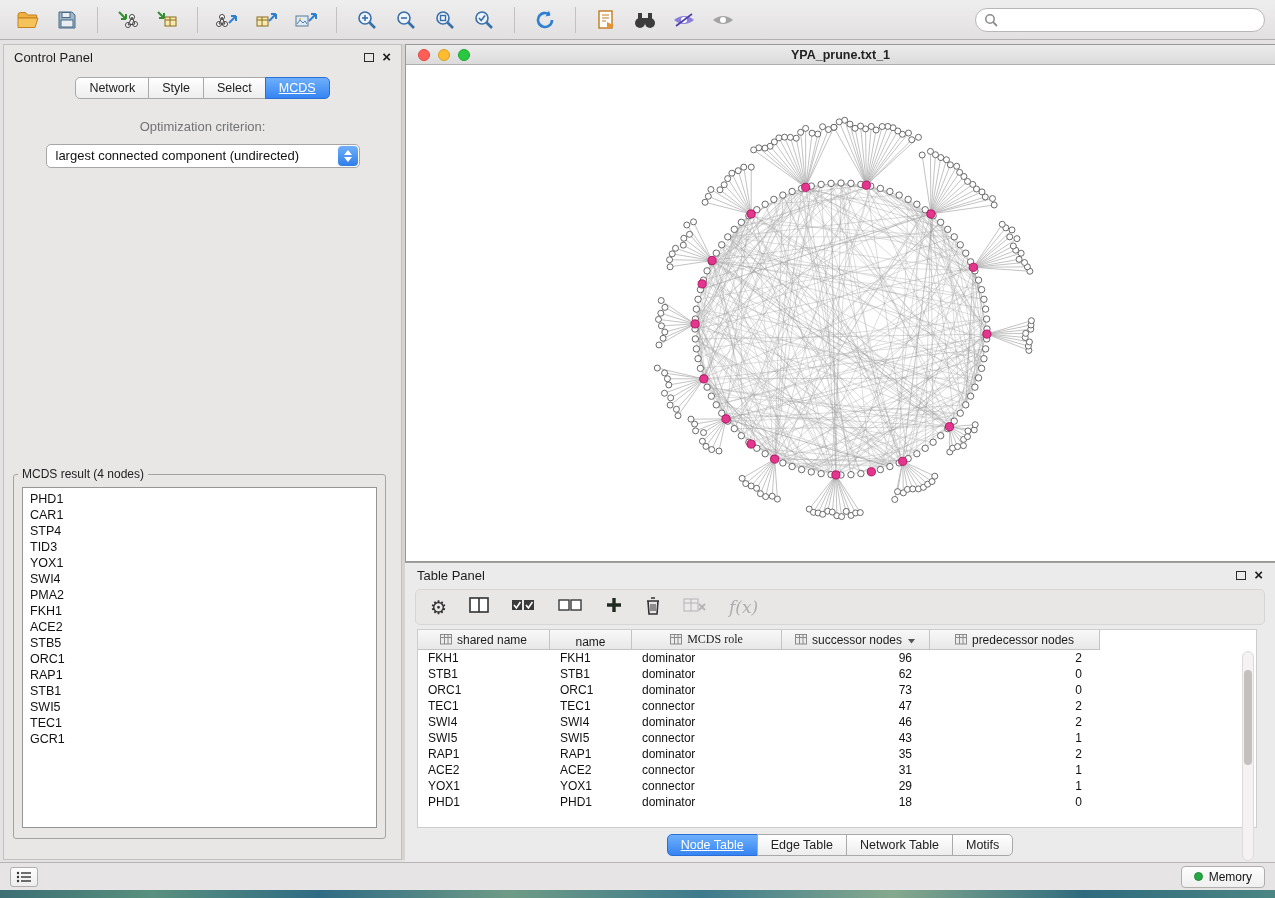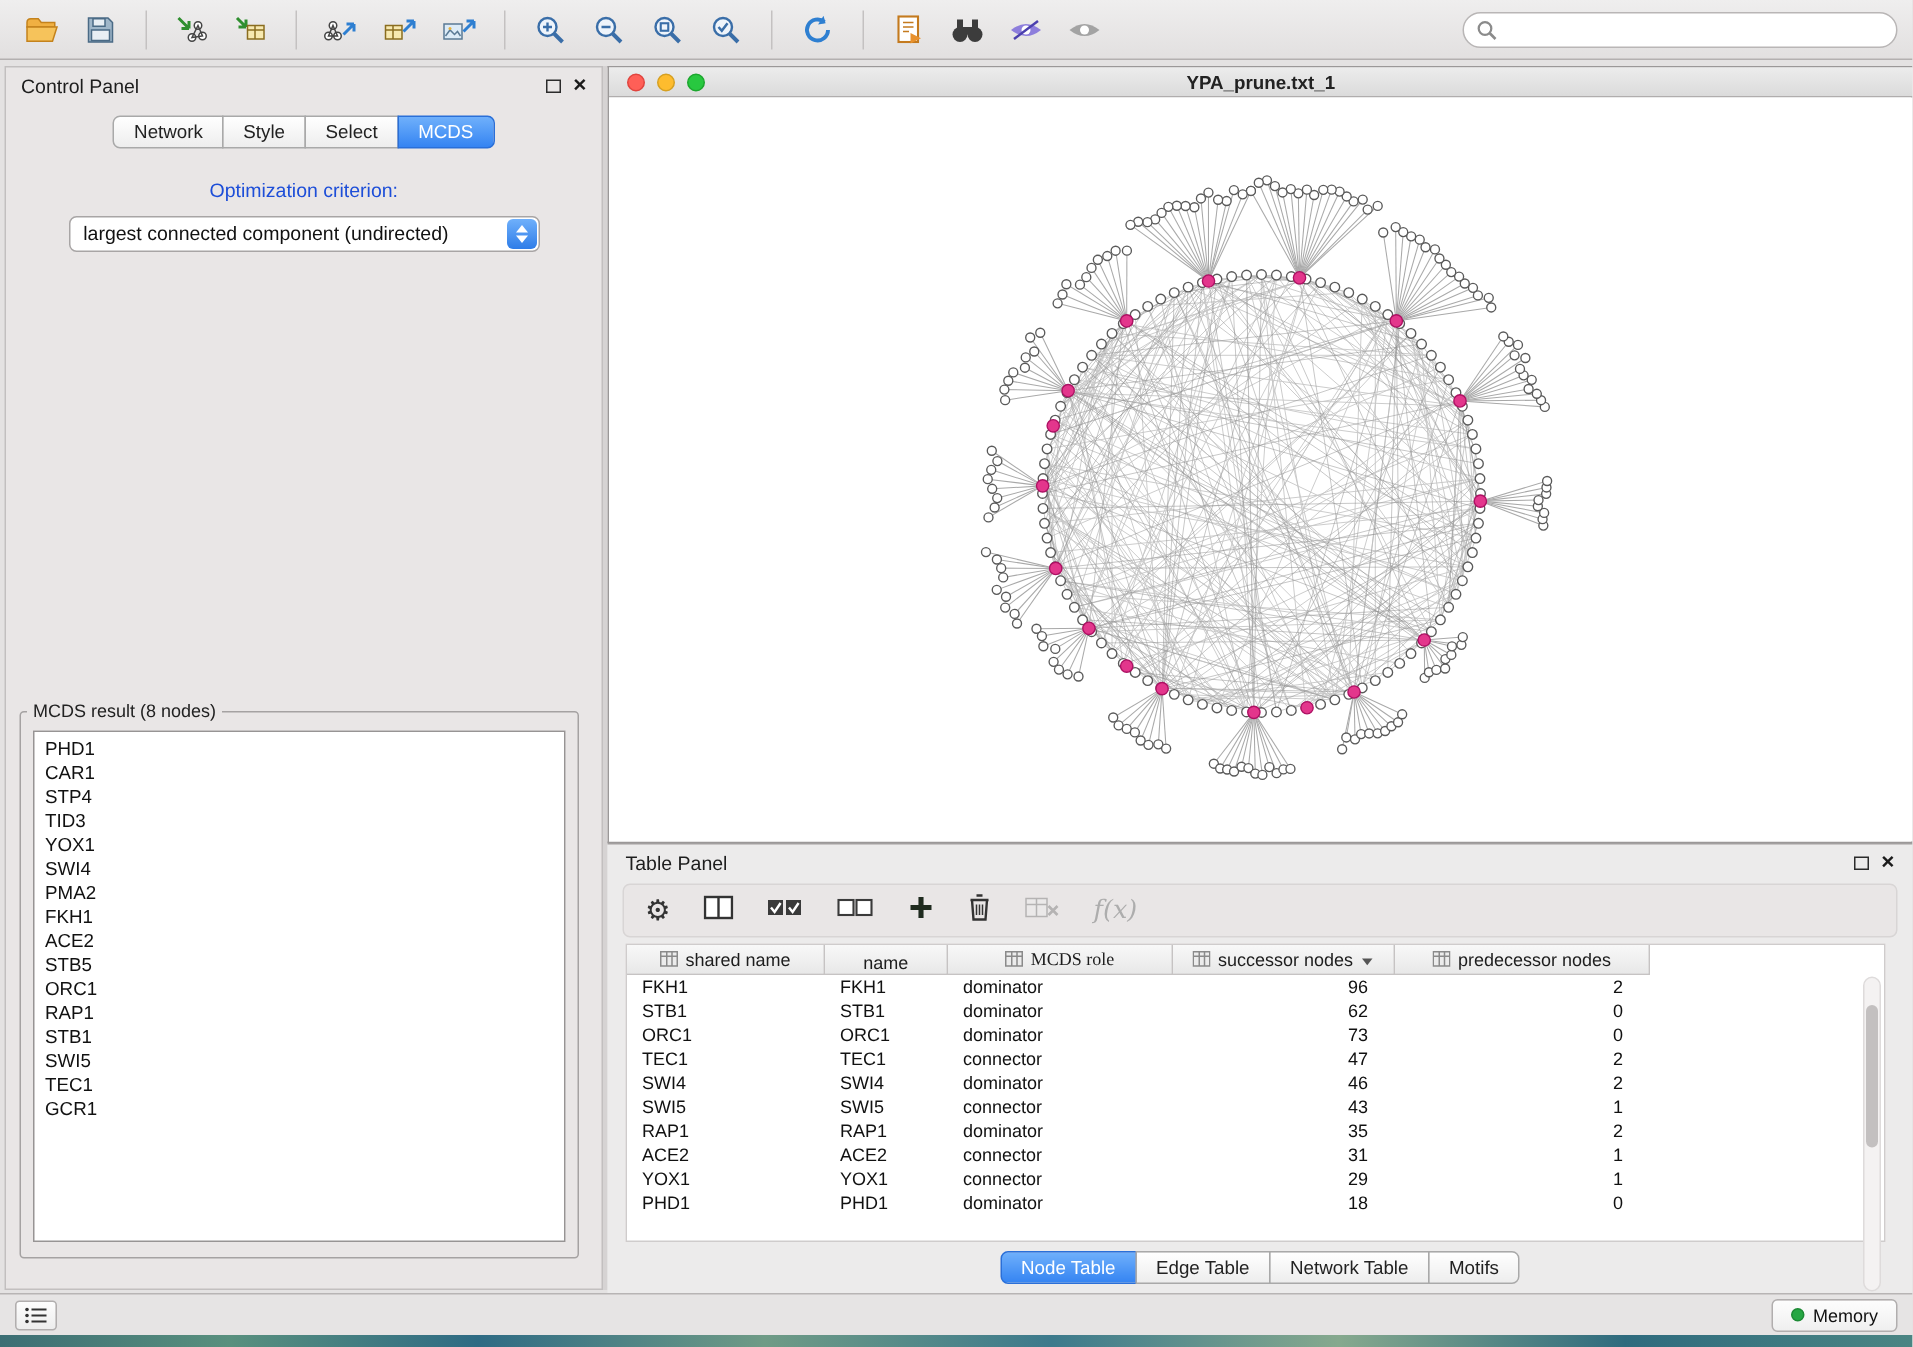--- a/index.html
+++ b/index.html
@@ -25,22 +25,22 @@
   .panel-header { height:24px; display:flex; align-items:center; padding:0 10px; gap:8px; }
   .panel-title { font-size:13px; color:#1d1d1d; }
   .panel-header .spacer { flex:1; }
   .float-icon { width:10px; height:9px; border:1.5px solid #2b2b2b; display:inline-block; }
   .close-x { font-size:15px; font-weight:bold; color:#1b1b1b; line-height:10px; }
   .segbar { display:flex; width:fit-content; margin:8px auto 0; }
   .seg { padding:3px 13px; background:linear-gradient(#ffffff,#ededed);
     border:1px solid #a9a9a9; font-size:12.5px; color:#222; margin-left:-1px; white-space:nowrap; }
   .seg:first-child { border-radius:5px 0 0 5px; margin-left:0; }
   .seg:last-child { border-radius:0 5px 5px 0; }
-  .seg.active { background:linear-gradient(#6fb0fb,#3584f2); color:#fff; border-color:#2a6fd8; }
-  .opt-label { text-align:center; font-size:13px; color:#1d4ed8; margin-top:20px; }
+  .seg.active { background:linear-gradient(#6fb0fb,#3584f2); color:#fff; border-color:#2a6fd8;text-decoration:underline; }
+  .opt-label { text-align:center; font-size:13px; color:#737373; margin-top:20px; }
   .dropdown { position:relative; width:314px; height:24px; margin:10px auto 0;
     background:#fff; border:1px solid #a8a5a5; border-radius:5px; }
   .dropdown .val { font-size:13px; line-height:22px; padding-left:9px; color:#111;
     white-space:nowrap; overflow:hidden; }
   .stepper { position:absolute; right:1px; top:1px; width:20px; height:20px;
     background:linear-gradient(#6fb0fb,#2f7de8); border-radius:4px;
     display:flex; align-items:center; justify-content:center; }
   .btn-row { display:flex; justify-content:center; gap:14px; margin-top:14px; }
   .mac-btn { background:linear-gradient(#ffffff,#efefef); border:1px solid #ada9a9;
     border-radius:5px; font-size:13px; color:#111; padding:3px 15px;
@@ -265,21 +265,21 @@
     <div class="dropdown">
       <div class="val">largest connected component (undirected)</div>
       <div class="stepper">
         <svg width="10" height="14">
             <polygon points="5,1 9,6 1,6" fill="#fff"></polygon>
             <polygon points="1,8 9,8 5,13" fill="#fff"></polygon>
           </svg>
       </div>
     </div>
     <fieldset class="result">
-      <legend>MCDS result (8 nodes)</legend>
+      <legend>MCDS result (4 nodes)</legend>
       <div class="listbox">
           <div class="li">PHD1</div>
           <div class="li">CAR1</div>
           <div class="li">STP4</div>
           <div class="li">TID3</div>
           <div class="li">YOX1</div>
           <div class="li">SWI4</div>
           <div class="li">PMA2</div>
           <div class="li">FKH1</div>
           <div class="li">ACE2</div>

